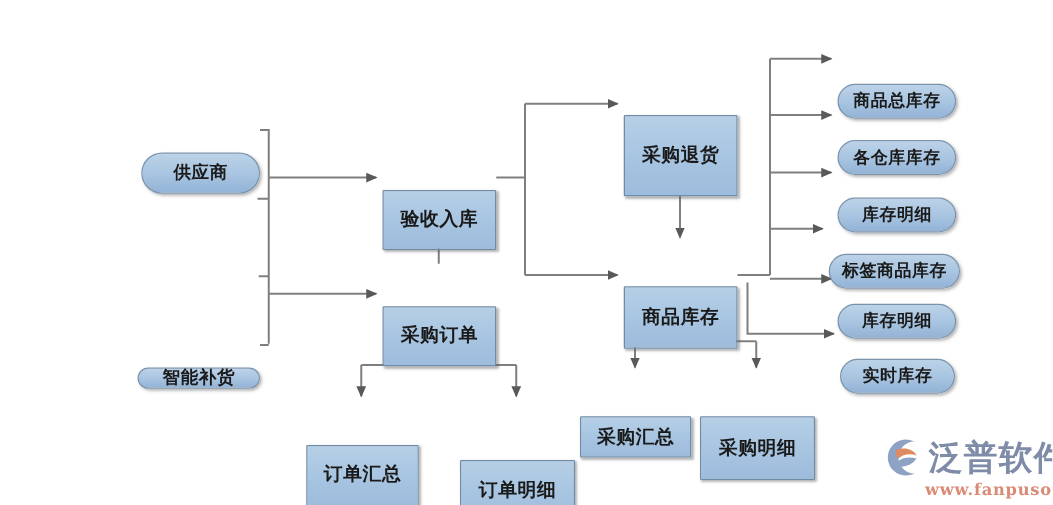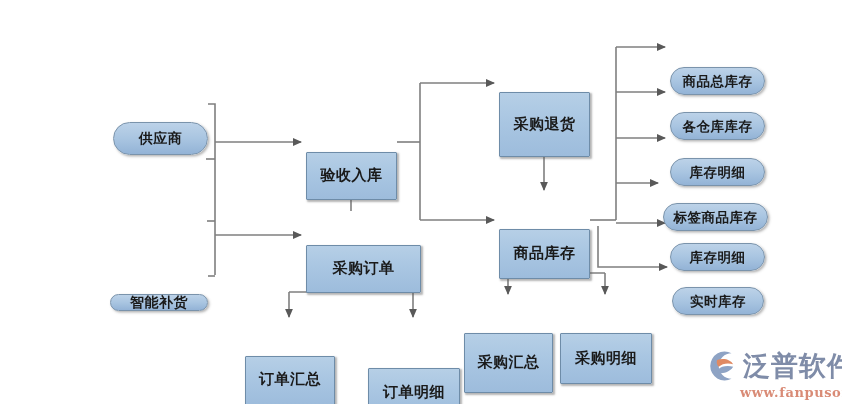--- a/index.html
+++ b/index.html
@@ -127,31 +127,31 @@
   </svg>
 
   <div class="node pill" style="left:113px;top:88px;width:95px;height:33px;">供应商</div>
 
 
 
   <div class="node pill" style="left:110px;top:260px;width:98px;height:17px;">智能补货</div>
 
   <div class="node rect" style="left:306px;top:118px;width:91px;height:48px;">验收入库</div>
 
-  <div class="node rect" style="left:306px;top:211px;width:115px;height:48px;">采购订单</div>
+  <div class="node rect" style="left:306px;top:211px;width:91px;height:48px;">采购订单</div>
 
   <div class="node rect" style="left:499px;top:58px;width:91px;height:65px;">采购退货</div>
 
   <div class="node rect" style="left:499px;top:195px;width:91px;height:50px;">商品库存</div>
 
   <div class="node rect" style="left:245px;top:322px;width:90px;height:50px;font-family:Liberation Mono, monospace;">订单汇总</div>
 
   <div class="node rect" style="left:368px;top:334px;width:92px;height:50px;">订单明细</div>
 
-  <div class="node rect" style="left:464px;top:299px;width:89px;height:60px;text-align:right;">采购汇总</div>
+  <div class="node rect" style="left:464px;top:299px;width:89px;height:33px;text-align:right;">采购汇总</div>
 
   <div class="node rect" style="left:560px;top:299px;width:92px;height:51px;">采购明细</div>
 
   <div class="node pill small" style="left:670px;top:33px;width:95px;height:28px;">商品总库存</div>
 
   <div class="node pill small" style="left:670px;top:78px;width:95px;height:28px;">各仓库库存</div>
 
   <div class="node pill small" style="left:670px;top:124px;width:95px;height:28px;">库存明细</div>
 
   <div class="node pill small" style="left:663px;top:169px;width:105px;height:28px;">标签商品库存</div>

